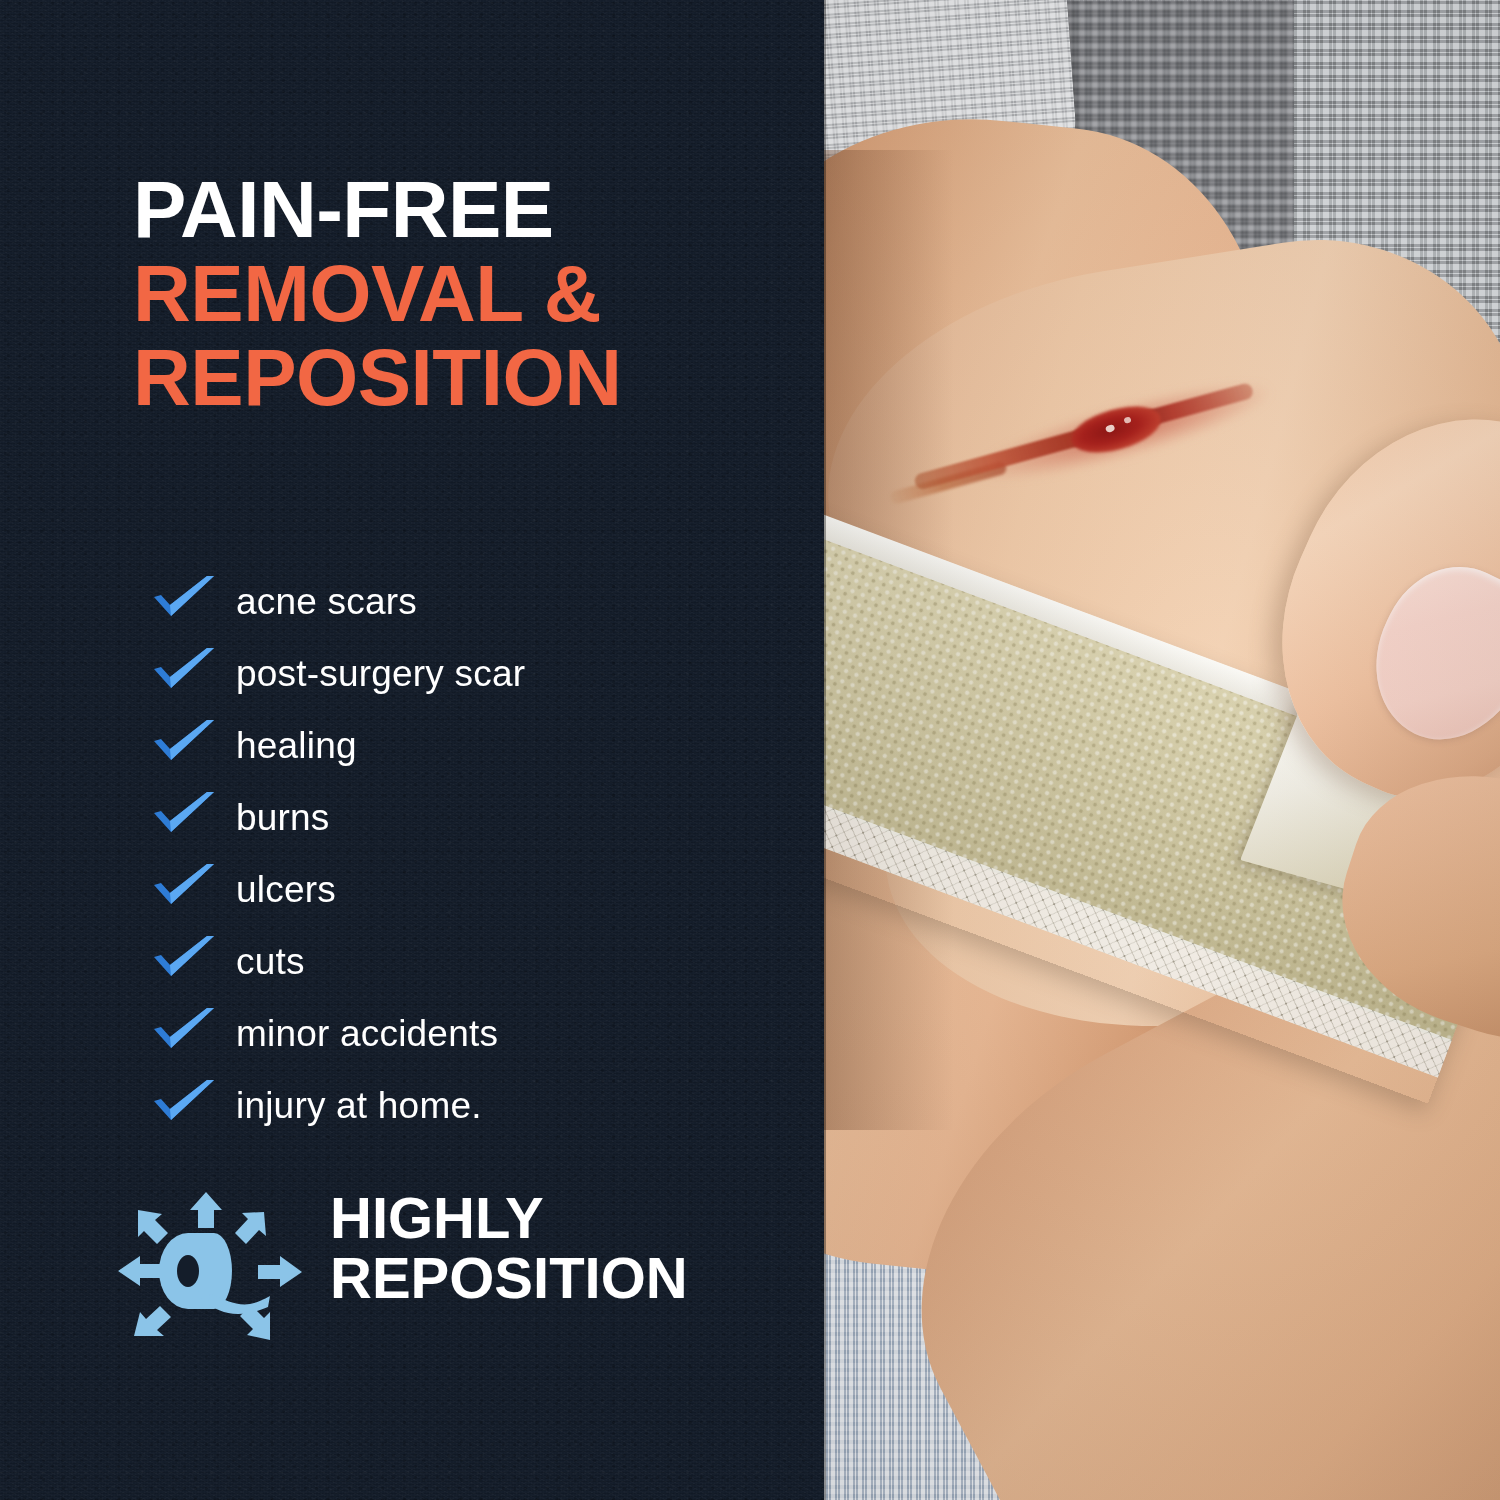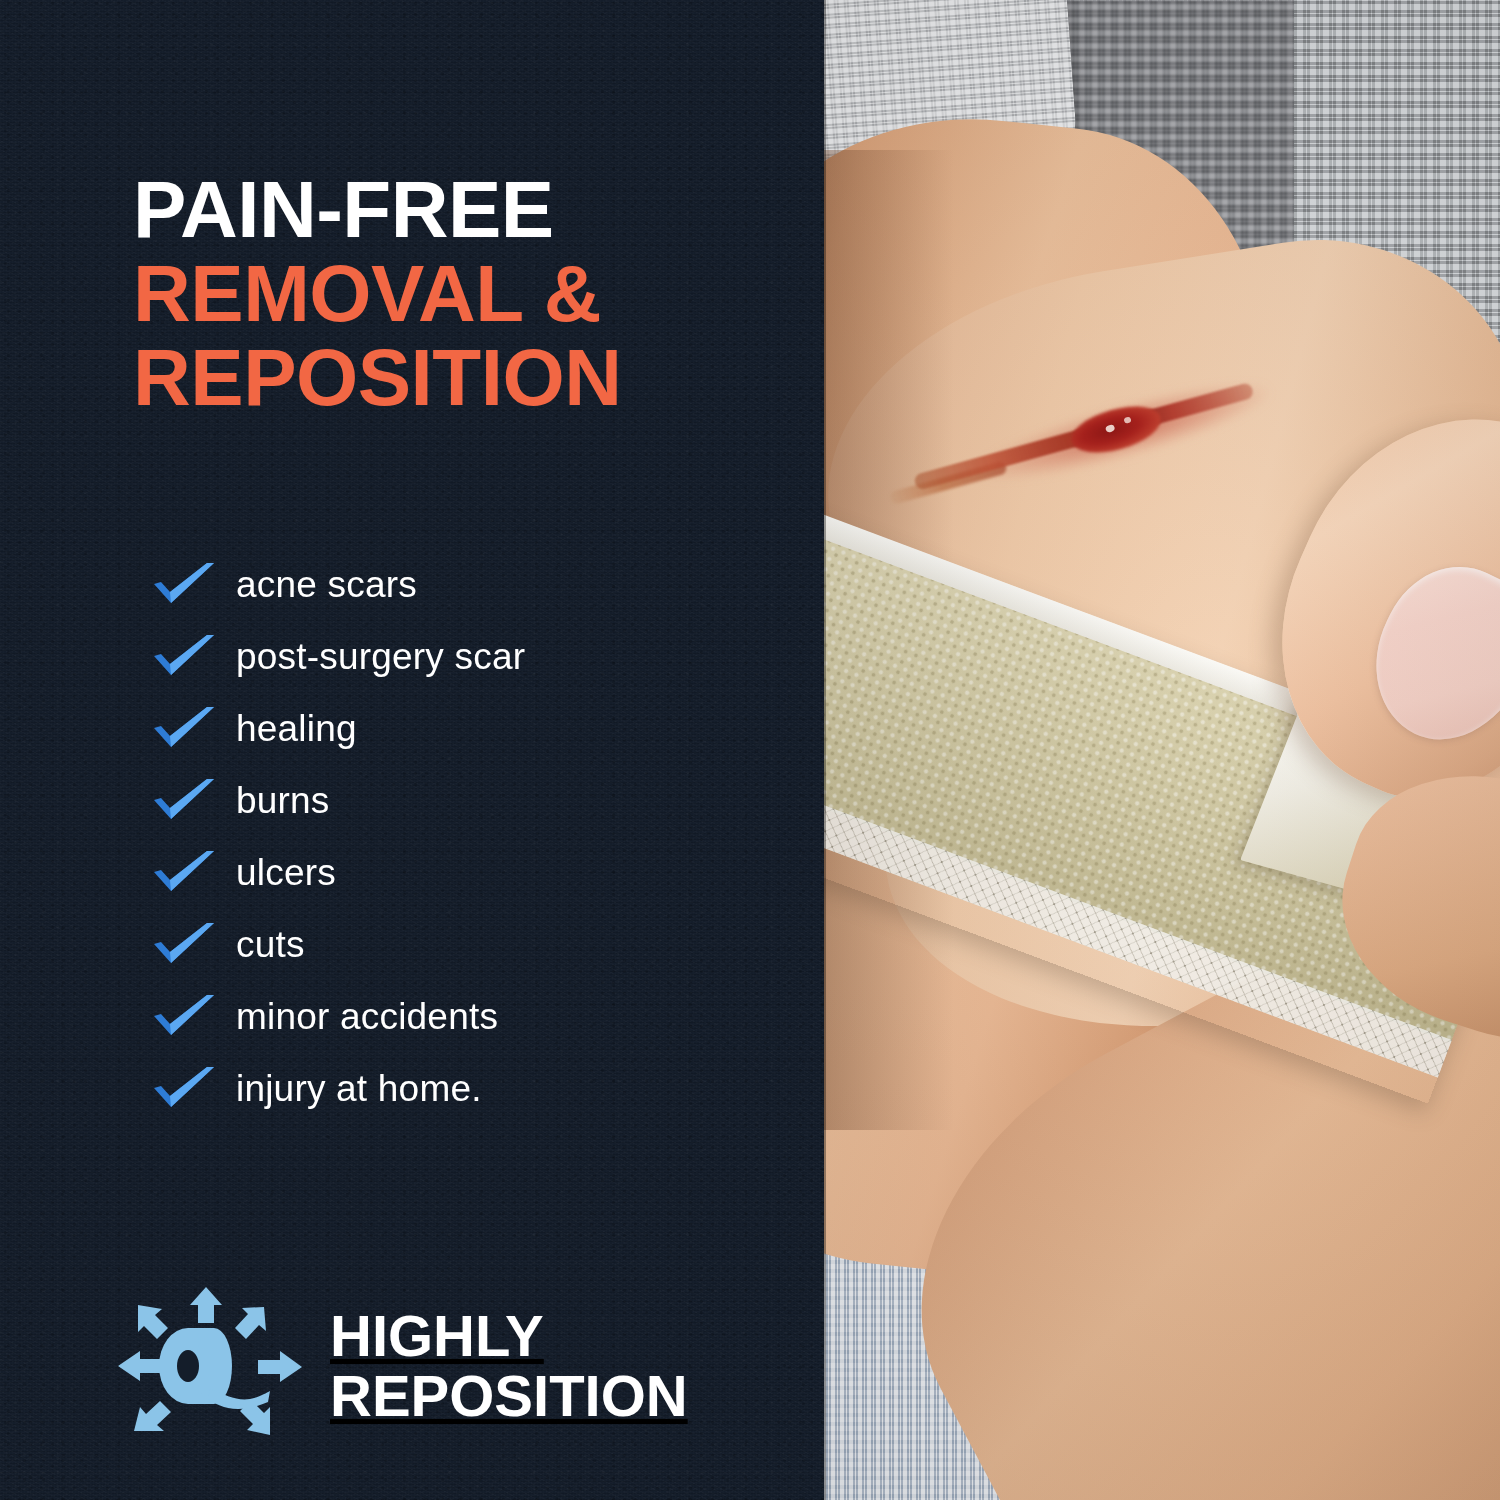--- a/index.html
+++ b/index.html
@@ -66,21 +66,21 @@
   .hl-accent { color: #f26744; }
 
   
   #checklist {
     position: absolute;
     left: 152px; top: 548px;
     z-index: 3;
   }
   .check-row {
     display: flex;
-    align-items: center;
+    align-items: flex-end;
     height: 72px;
   }
   .check-icon {
     width: 64px; height: 46px;
     flex: 0 0 64px;
     margin-right: 20px;
     display: block;
   }
   .check-label {
     color: #ffffff;
@@ -88,25 +88,24 @@
     font-weight: 400;
     letter-spacing: .2px;
     font-family: "Liberation Sans", sans-serif;
     white-space: nowrap;
     line-height: 1;
   }
 
   
   #badge {
     position: absolute;
-    left: 118px; top: 1283px;
+    left: 118px; top: 1188px;
     z-index: 3;
     display: flex;
-    align-items: center;
-    text-decoration: underline;
+    align-items: flex-start;
   }
   #badge-icon {
     width: 186px; height: 166px;
     flex: 0 0 186px;
     display: block;
   }
   #badge-text {
     margin-left: 26px;
     color: #ffffff;
     font-weight: 800;

